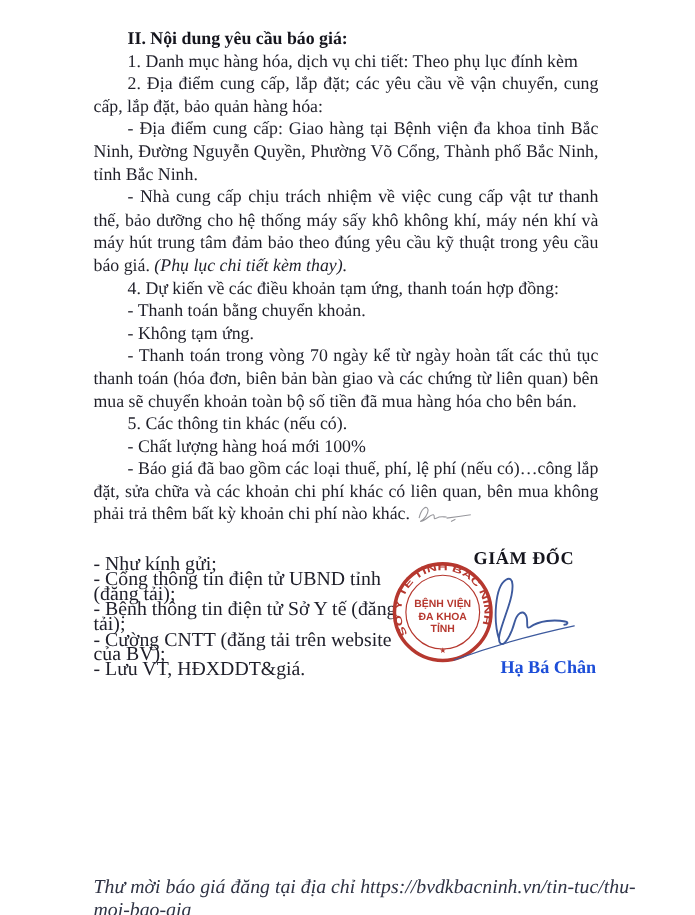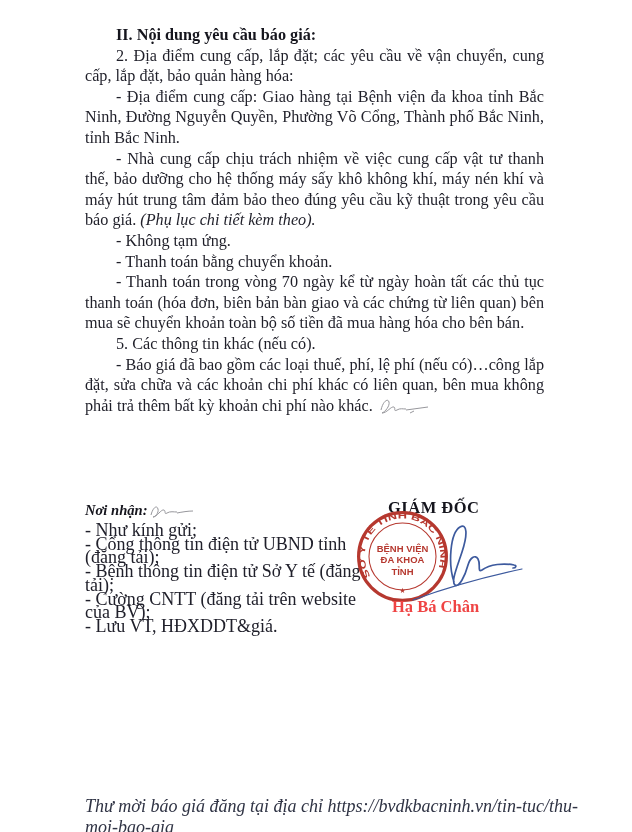--- a/index.html
+++ b/index.html
@@ -24,64 +24,62 @@
   .it{font-style:italic;}
   .pen-mark{vertical-align:-4px;margin-left:1px;}
   
   .recipients{position:absolute;left:85px;top:501px;width:280px;}
   .recipients-label{
     font-weight:bold;font-style:italic;font-size:14.6px;color:#15151d;
   }
   .recipients-items{margin-top:5px;font-size:18px;line-height:13.7px;color:#20202b;}
   
   .director-title{
-    position:absolute;left:388px;top:498px;width:150px;
-    text-align:left;font-weight:bold;font-size:16.5px;color:#15151d;
+    position:absolute;left:372px;top:498px;width:150px;
+    text-align:right;font-weight:bold;font-size:16.5px;color:#15151d;
     letter-spacing:0.5px;
   }
   .stamp{position:absolute;left:356px;top:510px;}
   .stamp text{font-family:"Liberation Sans", sans-serif;}
   .signature-svg{position:absolute;left:410px;top:518px;}
   .director-name{
     position:absolute;left:392px;top:597px;width:150px;
-    text-align:left;font-weight:bold;font-size:16.5px;color:#ef4444;
+    text-align:right;font-weight:bold;font-size:16.5px;color:#1d4ed8;
   }
   
   .footer-note{
     position:absolute;left:85px;top:796px;width:520px;
     font-style:italic;font-size:18px;color:#2f3344;
   }
 </style>
 </head>
 <body>
 
 <div class="page">
 
   <div class="doc-body">
       <p class="heading"><span>II. Nội dung yêu cầu báo giá:</span></p>
+      <p><span>1. Danh mục hàng hóa, dịch vụ chi tiết: Theo phụ lục đính kèm</span></p>
       <p><span>2. Địa điểm cung cấp, lắp đặt; các yêu cầu về vận chuyển, cung cấp, lắp đặt, bảo quản hàng hóa:</span></p>
       <p><span>- Địa điểm cung cấp: Giao hàng tại Bệnh viện đa khoa tỉnh Bắc Ninh, Đường Nguyễn Quyền, Phường Võ Cổng, Thành phố Bắc Ninh, tỉnh Bắc Ninh.</span></p>
-      <p><span>- Nhà cung cấp chịu trách nhiệm về việc cung cấp vật tư thanh thế, bảo dưỡng cho hệ thống máy sấy khô không khí, máy nén khí và máy hút trung tâm đảm bảo theo đúng yêu cầu kỹ thuật trong yêu cầu báo giá. </span><span class="it">(Phụ lục chi tiết kèm theo).</span></p>
+      <p><span>- Nhà cung cấp chịu trách nhiệm về việc cung cấp vật tư thanh thế, bảo dưỡng cho hệ thống máy sấy khô không khí, máy nén khí và máy hút trung tâm đảm bảo theo đúng yêu cầu kỹ thuật trong yêu cầu báo giá. </span><span class="it">(Phụ lục chi tiết kèm thay).</span></p>
+      <p><span>4. Dự kiến về các điều khoản tạm ứng, thanh toán hợp đồng:</span></p>
+      <p><span>- Thanh toán bằng chuyển khoản.</span></p>
       <p><span>- Không tạm ứng.</span></p>
-      <p><span>- Thanh toán bằng chuyển khoản.</span></p>
       <p><span>- Thanh toán trong vòng 70 ngày kể từ ngày hoàn tất các thủ tục thanh toán (hóa đơn, biên bản bàn giao và các chứng từ liên quan) bên mua sẽ chuyển khoản toàn bộ số tiền đã mua hàng hóa cho bên bán.</span></p>
       <p><span>5. Các thông tin khác (nếu có).</span></p>
+      <p><span>- Chất lượng hàng hoá mới 100%</span></p>
       <p><span>- Báo giá đã bao gồm các loại thuế, phí, lệ phí (nếu có)…công lắp đặt, sửa chữa và các khoản chi phí khác có liên quan, bên mua không phải trả thêm bất kỳ khoản chi phí nào khác.</span>
   <svg class="pen-mark" width="54" height="18" viewBox="0 0 54 18">
     <path d="M3,13 C5,4 10,1 11,5 C12,9 7,15 4,16 C9,16 13,9 16,10 C18,11 15,15 19,13 C22,11 25,12 28,12 M28,13 C35,12 43,11 50,10 M32,16 l4,-2" fill="none" stroke="#97979c" stroke-width="1"></path>
   </svg>
 </p>
     </div>
 
   <div class="recipients">
-    <div>
-      <span class="recipients-label">Nơi nhận:</span><svg class="pen-mark" width="46" height="16" viewBox="0 0 46 16">
-        <path d="M2,12 C4,4 8,2 9,6 C10,10 6,14 4,14 C8,14 12,6 15,7 C17,8 15,12 18,10 C21,8 25,9 28,9 M28,10 C33,9 39,8 44,8" fill="none" stroke="#97979c" stroke-width="1"></path>
-      </svg>
-    </div>
     <div class="recipients-items">
         <div>- Như kính gửi;</div>
         <div>- Cổng thông tin điện tử UBND tỉnh (đăng tải);</div>
         <div>- Bệnh thông tin điện tử Sở Y tế (đăng tải);</div>
         <div>- Cường CNTT (đăng tải trên website của BV);</div>
         <div>- Lưu VT, HĐXDDT&amp;giá.</div>
       </div>
   </div>
 
   <div class="director-title">GIÁM ĐỐC</div>

